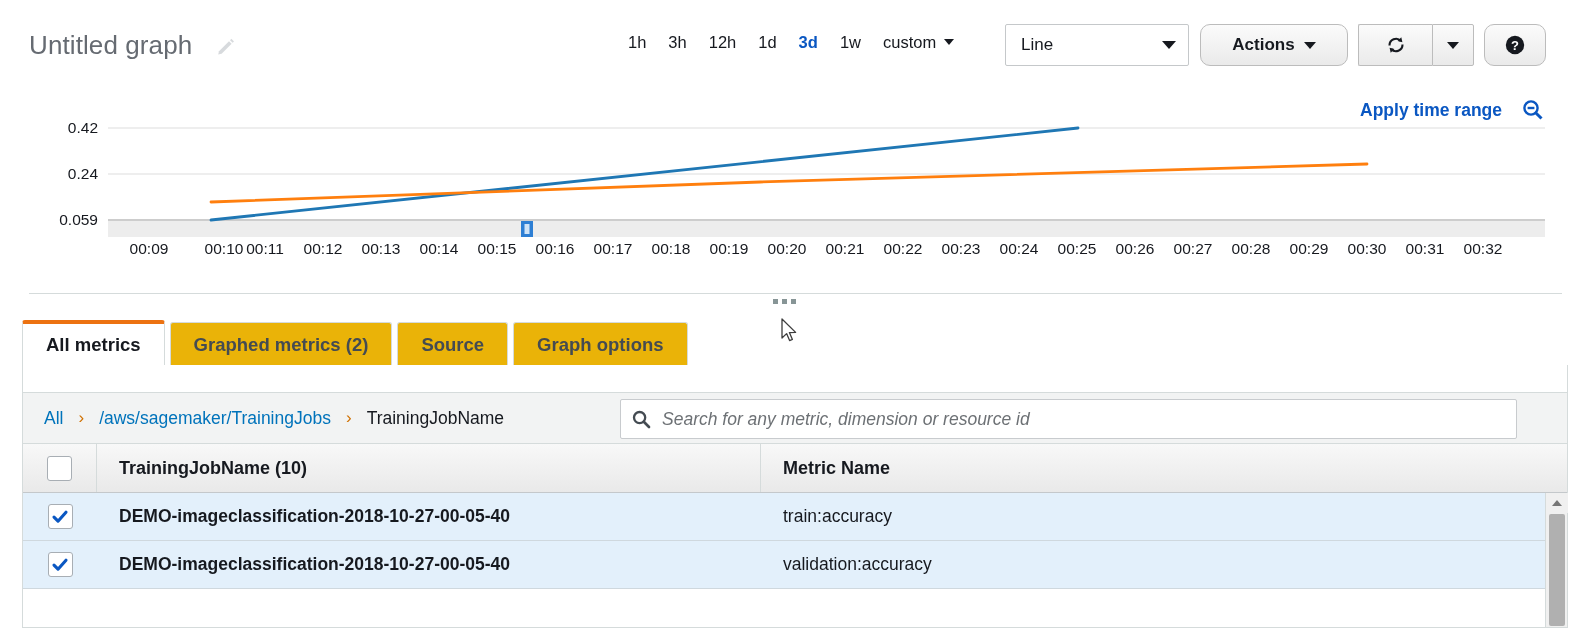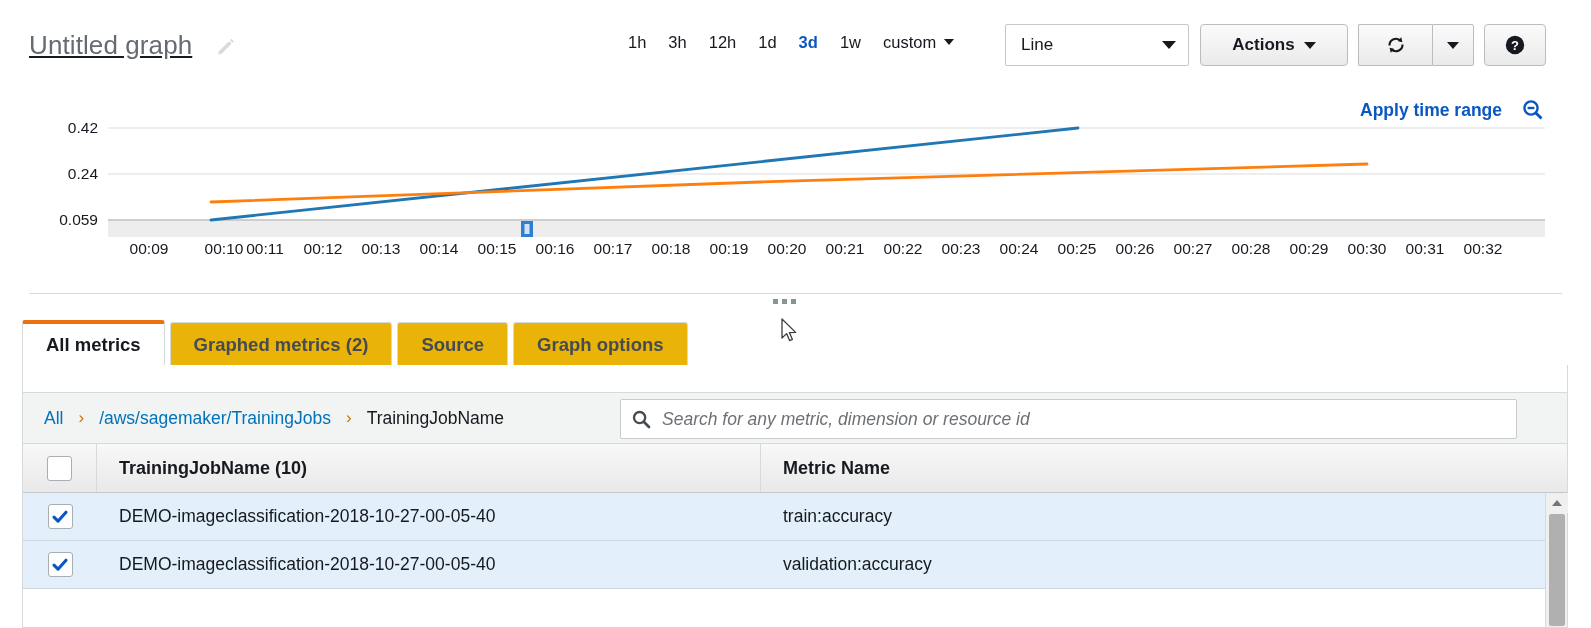--- a/index.html
+++ b/index.html
@@ -13,21 +13,21 @@
     overflow: hidden;
   }
   #app { position: relative; width: 1591px; height: 628px; background:#fff; }
 
   
   .graph-header {
     position: absolute; top: 0; left: 0; width: 1591px; height: 92px;
   }
   .graph-title-wrap {
     position: absolute; left: 29px; top: 30px;
-    display: flex; align-items: center; gap: 24px; text-decoration: underline;
+    display: flex; align-items: center; gap: 24px;
   }
   .graph-title {
     font-size: 26px; color: #666b72; font-weight: 400;
     letter-spacing: .1px; white-space: nowrap;
   }
   .edit-pencil { display:block; width: 20px; height: 20px; cursor: pointer; opacity:.55;}
 
   .range-links {
     position: absolute; left: 617px; top: 33px;
     display: flex; align-items: center; gap: 0px;
@@ -55,21 +55,21 @@
     font-size: 17px; color: #16191f; cursor: pointer;
   }
   .select-line .sel-val { flex: 1; }
   .select-line .caret2 {
     width:0;height:0;
     border-left: 7px solid transparent; border-right: 7px solid transparent;
     border-top: 8px solid #16191f;
   }
   .btn {
     background: linear-gradient(to bottom, #fbfbfb 0%, #eaeaea 100%);
-    border: 1px solid #bcbcbc; border-radius: 4px;
+    border: 1px solid #bcbcbc; border-radius: 10px;
     font-size: 17px; font-weight: bold; color: #16191f;
     display: flex; align-items: center; justify-content: center;
     cursor: pointer;
   }
   .btn-actions {
     position: absolute; left: 1200px; top: 24px; width: 148px; height: 42px;
     gap: 9px;
   }
   .btn-actions .caret3 {
     width:0;height:0;
@@ -185,21 +185,21 @@
   }
   .chk.checked { }
   .chk svg { display:none; }
   .chk.checked svg { display:block; }
 
   .tbl-row {
     display: flex; height: 48px; align-items: center;
     background: #e3f0fb; border-bottom: 1px solid #cfd8de;
   }
   .tbl-row .col-check { border-right: none; }
-  .tbl-row .col-name { border-right: none; font-weight: normal; font-size: 17.5px; }
+  .tbl-row .col-name { border-right: none; font-weight: bold; font-size: 17.5px; }
   .tbl-row .col-metric { font-weight: normal; font-size: 17.5px; }
 
   
   .vscroll {
     position: absolute; right: 0px; top: 128px; width: 22px; height: 134px;
     background: #f0f0f0; border-left: 1px solid #d5dbdb;
   }
   .vscroll-up {
     width: 22px; height: 20px; display: flex; align-items: center; justify-content: center;
     background: #f0f0f0; cursor: pointer;

